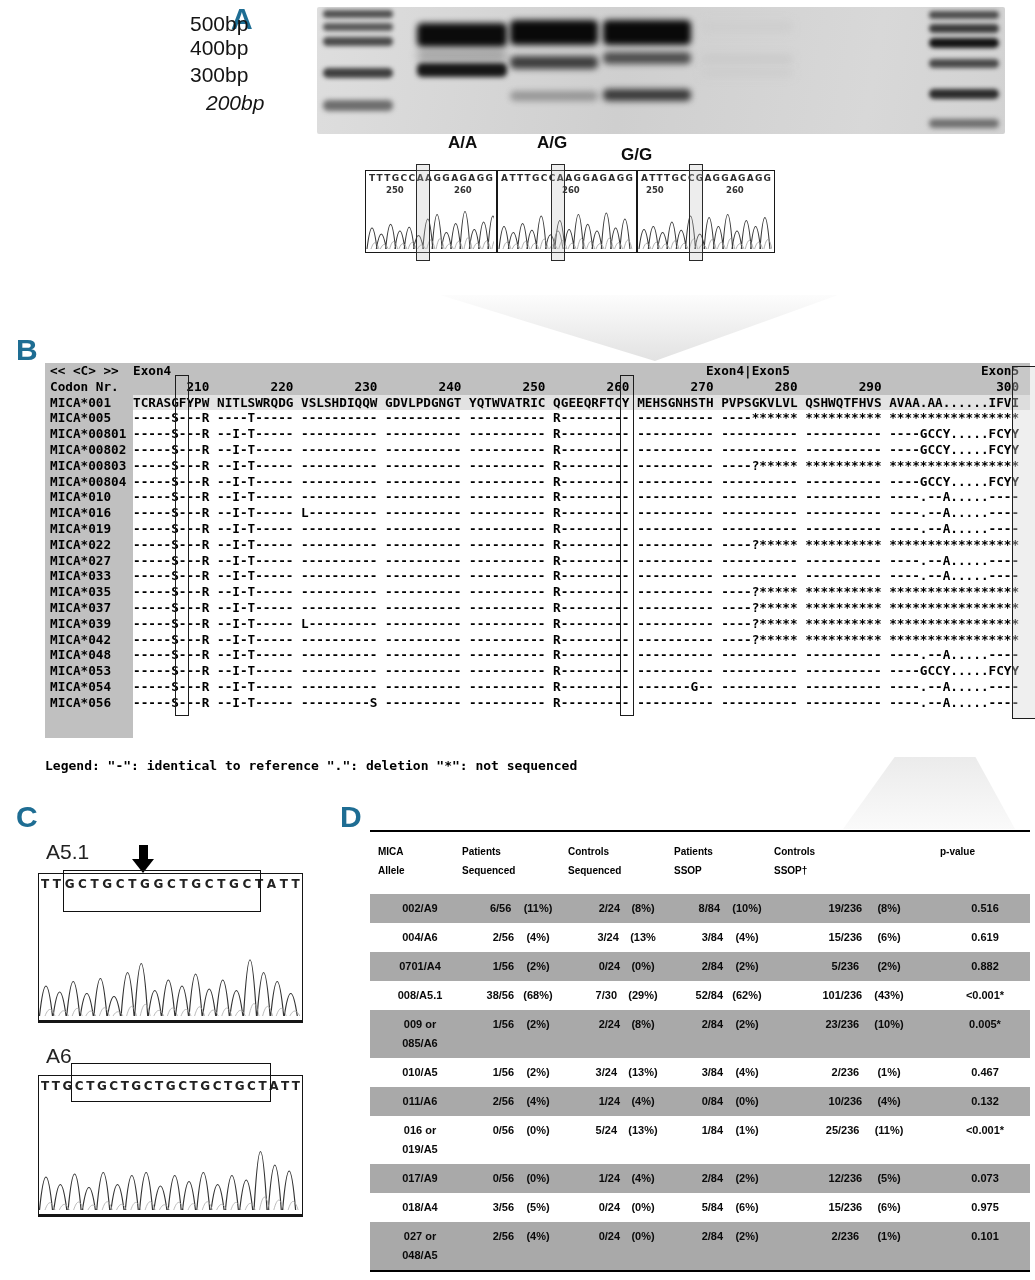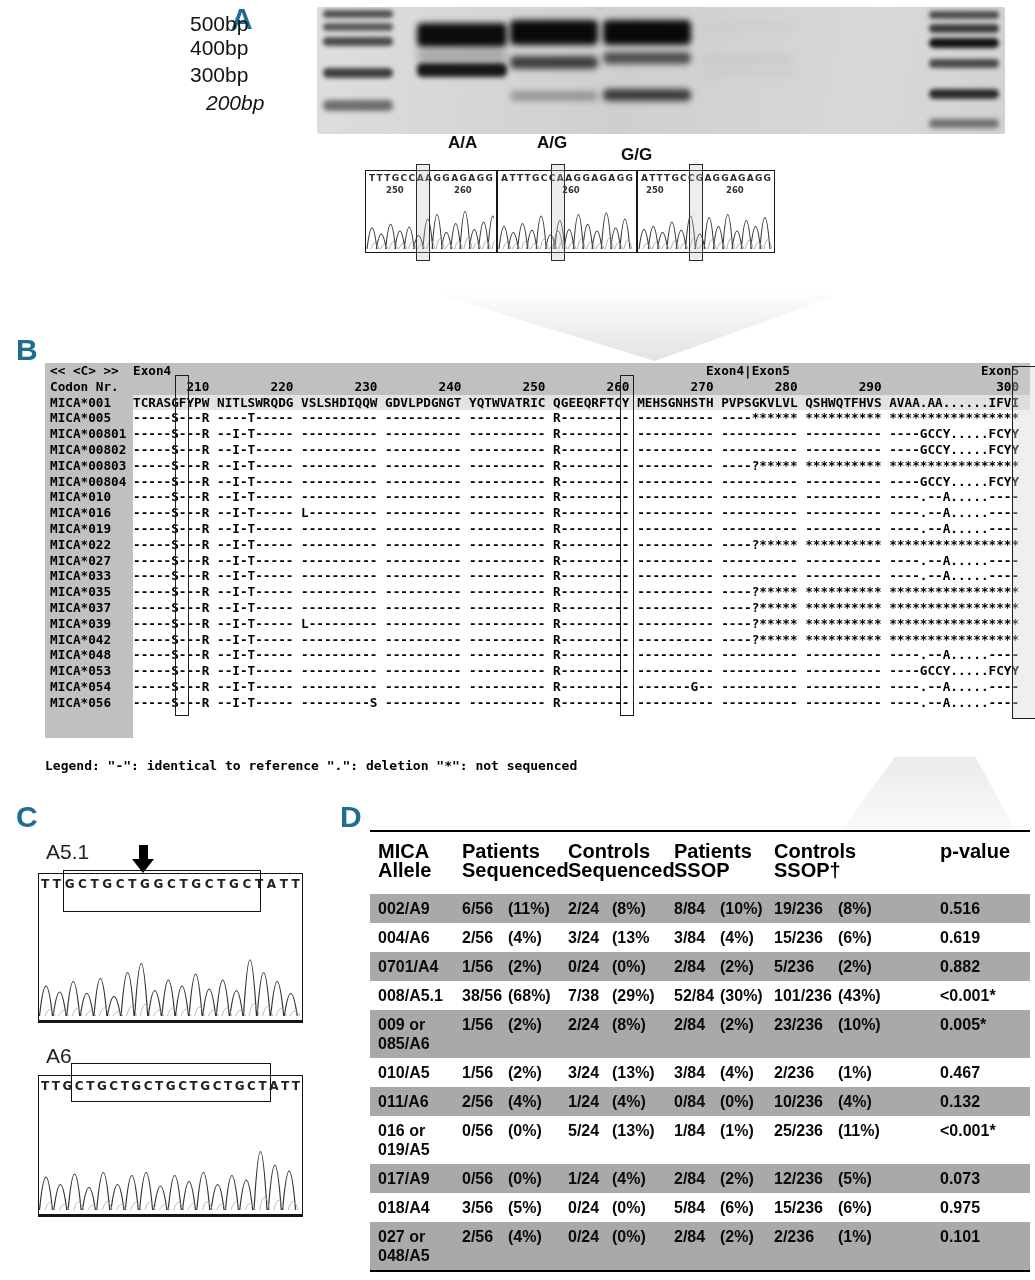--- a/index.html
+++ b/index.html
@@ -54,23 +54,23 @@
   .crect{position:absolute;border:1.6px solid #111;box-sizing:border-box;background:transparent;z-index:3;}
   .arrow-stem{position:absolute;left:139px;top:845px;width:9px;height:15px;background:#000;}
   .arrow-head{position:absolute;left:132px;top:859px;width:0;height:0;
               border-left:11.5px solid transparent;border-right:11.5px solid transparent;
               border-top:14px solid #000;}
   
   .dtable{position:absolute;left:370px;top:830px;width:660px;border-top:2.5px solid #000;
           border-bottom:2.5px solid #000;font-family:"Liberation Sans",sans-serif;}
   .dgrid{display:grid;grid-template-columns:92px 106px 106px 100px 166px auto;}
   .dhead{padding:10px 0 14px 0;}
-  .dhead .hcell{font-size:20px;font-weight:700;line-height:19px;white-space:pre-line;}
-  .drow{padding:5px 0;min-height:19px;align-items:start;font-size:16px;font-weight:700;
-        line-height:19px;color:#0a0a0a;}
+  .dhead .hcell{font-size:10px;font-weight:700;line-height:19px;white-space:pre-line;}
+  .drow{padding:5px 0;min-height:19px;align-items:start;font-size:11px;font-weight:700;
+        line-height:19px;color:#0a0a0a;text-align:center;}
   .drow.shaded{background:#a9a9a9;}
   .allele-cell{padding-left:8px;white-space:pre-line;}
   .frac{display:inline-block;}
   .w46{width:46px;} .w44{width:44px;} .w64{width:64px;}
 </style>
 </head>
 <body>
 
 <div class="page">
 
@@ -365,22 +365,22 @@
           <div class="allele-cell">0701/A4</div>
           <div><span class="frac w46">1/56</span><span>(2%)</span></div>
           <div><span class="frac w44">0/24</span><span>(0%)</span></div>
           <div><span class="frac w46">2/84</span><span>(2%)</span></div>
           <div><span class="frac w64">5/236</span><span>(2%)</span></div>
           <div>0.882</div>
         </div>
         <div class="dgrid drow">
           <div class="allele-cell">008/A5.1</div>
           <div><span class="frac w46">38/56</span><span>(68%)</span></div>
-          <div><span class="frac w44">7/38</span><span>(29%)</span></div>
-          <div><span class="frac w46">52/84</span><span>(30%)</span></div>
+          <div><span class="frac w44">7/30</span><span>(29%)</span></div>
+          <div><span class="frac w46">52/84</span><span>(62%)</span></div>
           <div><span class="frac w64">101/236</span><span>(43%)</span></div>
           <div>&lt;0.001*</div>
         </div>
         <div class="dgrid drow shaded">
           <div class="allele-cell">009 or
 085/A6</div>
           <div><span class="frac w46">1/56</span><span>(2%)</span></div>
           <div><span class="frac w44">2/24</span><span>(8%)</span></div>
           <div><span class="frac w46">2/84</span><span>(2%)</span></div>
           <div><span class="frac w64">23/236</span><span>(10%)</span></div>

